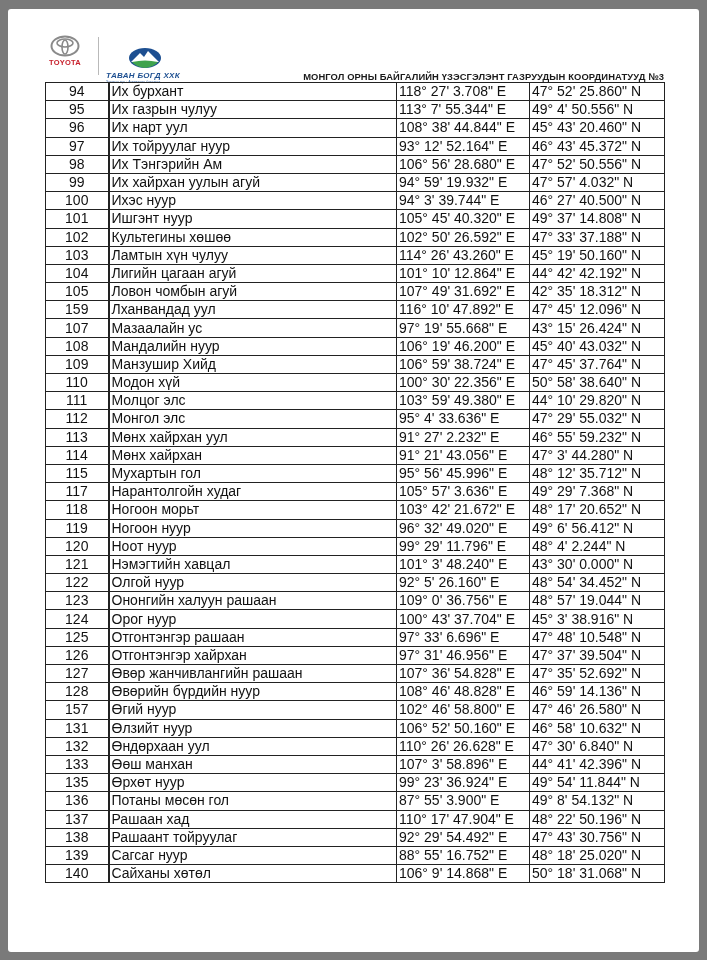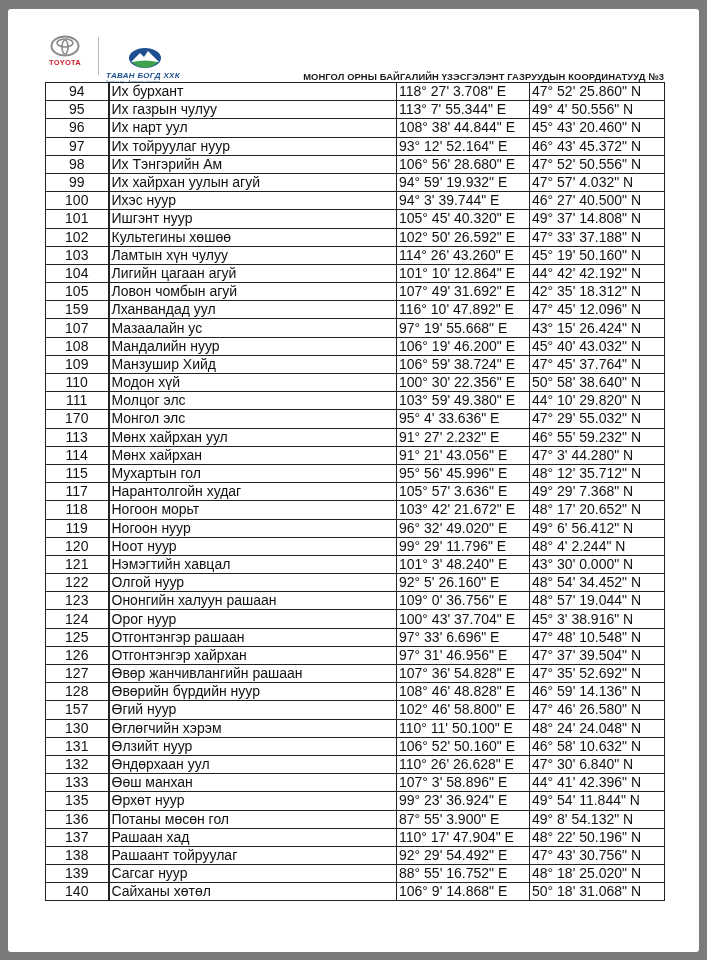--- a/index.html
+++ b/index.html
@@ -186,21 +186,21 @@
           <td class="lon">100° 30' 22.356" E</td>
           <td class="lat">50° 58' 38.640" N</td>
         </tr>
         <tr>
           <td class="num">111</td>
           <td class="name">Молцог элс</td>
           <td class="lon">103° 59' 49.380" E</td>
           <td class="lat">44° 10' 29.820" N</td>
         </tr>
         <tr>
-          <td class="num">170</td>
+          <td class="num">112</td>
           <td class="name">Монгол элс</td>
           <td class="lon">95° 4' 33.636" E</td>
           <td class="lat">47° 29' 55.032" N</td>
         </tr>
         <tr>
           <td class="num">113</td>
           <td class="name">Мөнх хайрхан уул</td>
           <td class="lon">91° 27' 2.232" E</td>
           <td class="lat">46° 55' 59.232" N</td>
         </tr>
@@ -286,26 +286,20 @@
           <td class="num">128</td>
           <td class="name">Өвөрийн бүрдийн нуур</td>
           <td class="lon">108° 46' 48.828" E</td>
           <td class="lat">46° 59' 14.136" N</td>
         </tr>
         <tr>
           <td class="num">157</td>
           <td class="name">Өгий нуур</td>
           <td class="lon">102° 46' 58.800" E</td>
           <td class="lat">47° 46' 26.580" N</td>
-        </tr>
-        <tr>
-          <td class="num">130</td>
-          <td class="name">Өглөгчийн хэрэм</td>
-          <td class="lon">110° 11' 50.100" E</td>
-          <td class="lat">48° 24' 24.048" N</td>
         </tr>
         <tr>
           <td class="num">131</td>
           <td class="name">Өлзийт нуур</td>
           <td class="lon">106° 52' 50.160" E</td>
           <td class="lat">46° 58' 10.632" N</td>
         </tr>
         <tr>
           <td class="num">132</td>
           <td class="name">Өндөрхаан уул</td>

